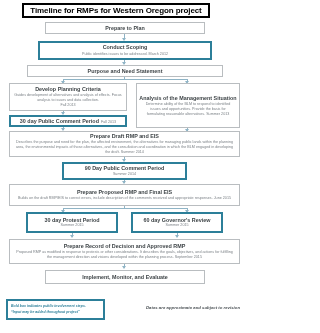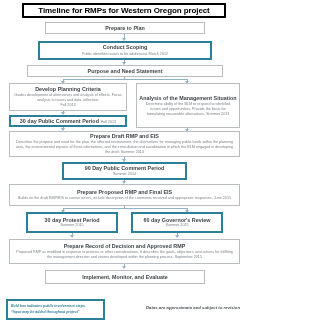--- a/index.html
+++ b/index.html
@@ -13,21 +13,21 @@
     font-family: "Liberation Sans", sans-serif;
     overflow: hidden;
     position: relative;
   }
 
   
   .title-box {
     position: absolute;
     left: 22px;
     top: 3px;
-    width: 204px;
+    width: 188px;
     height: 15px;
     border: 2px solid #000000;
     box-sizing: border-box;
     display: flex;
     align-items: center;
     justify-content: center;
     background: #ffffff;
   }
   .title-text {
     font-size: 8px;

